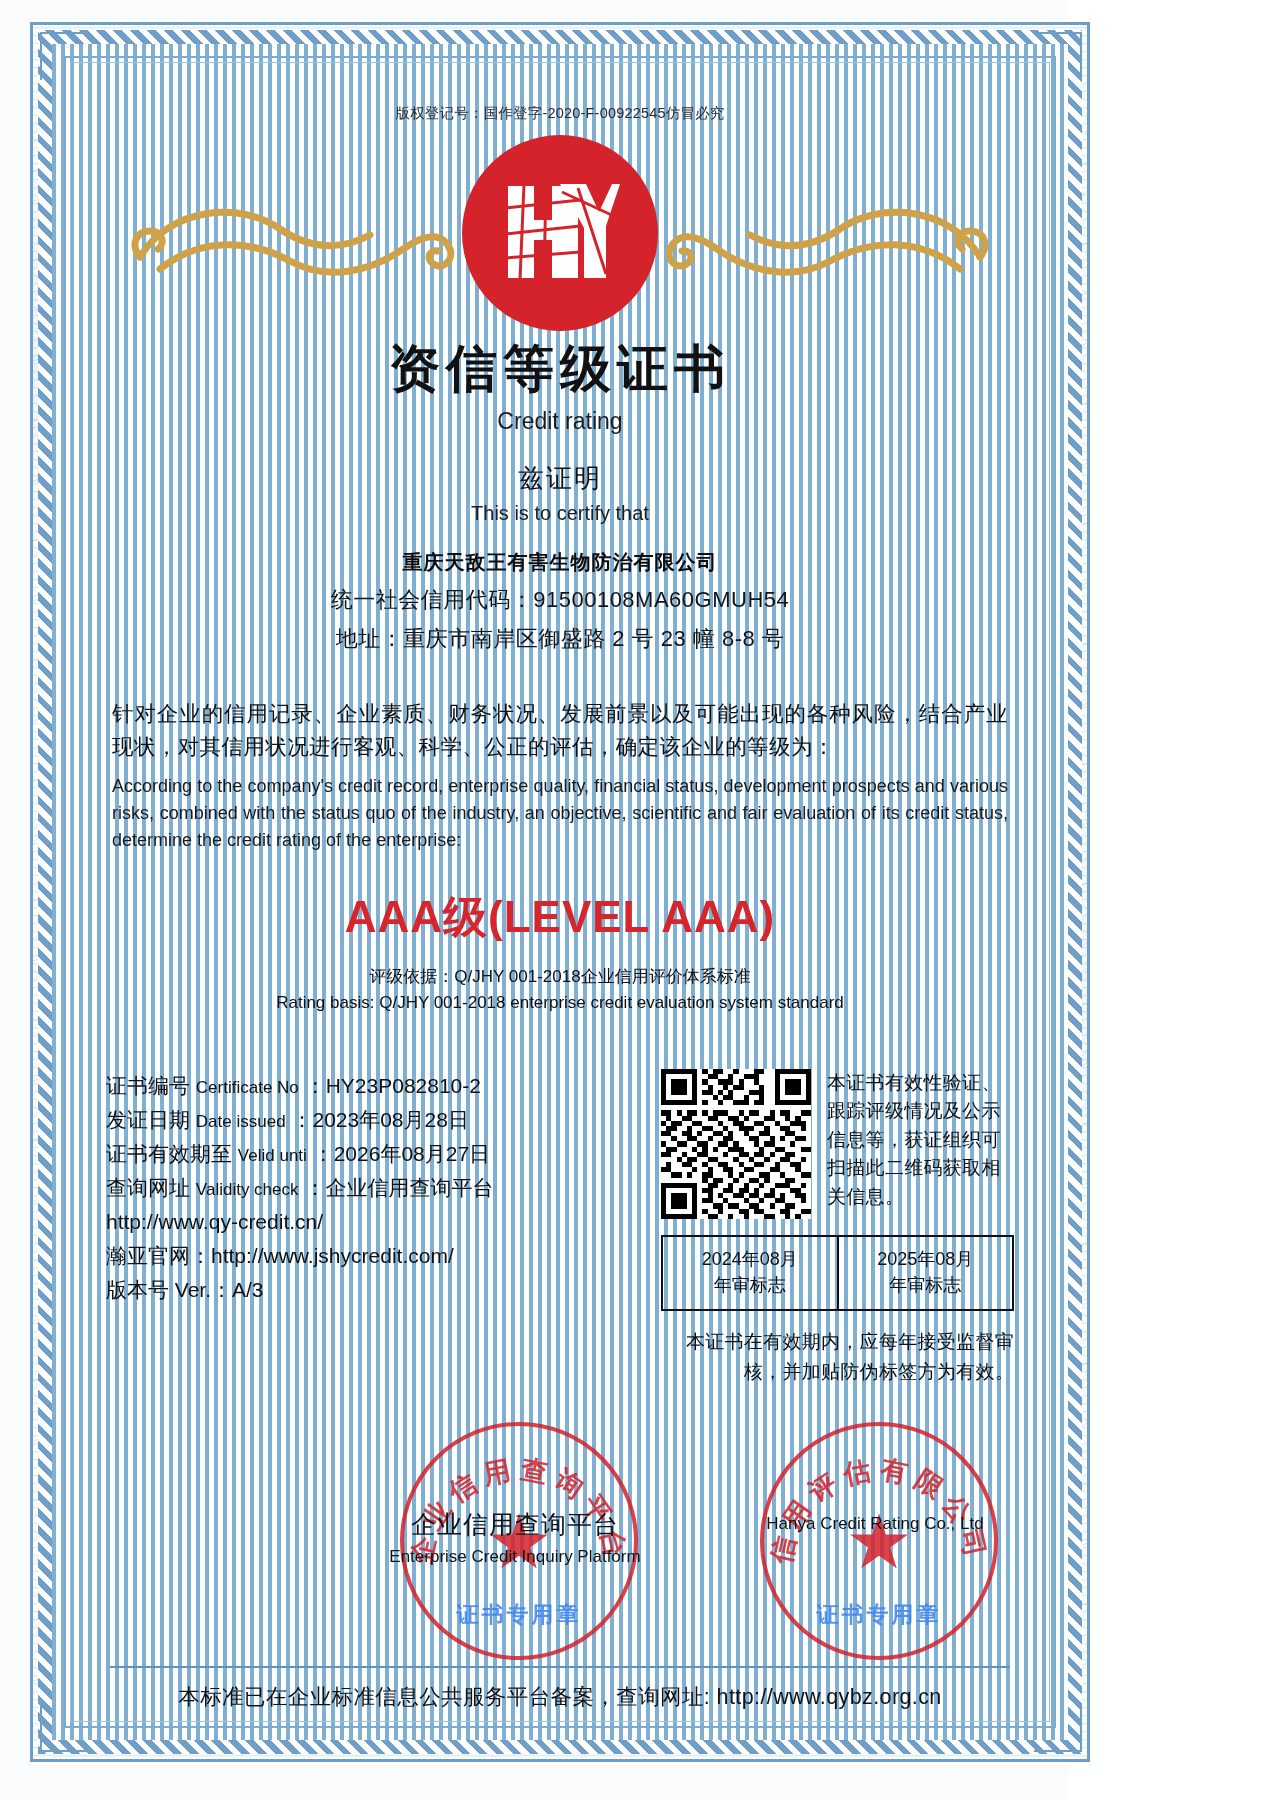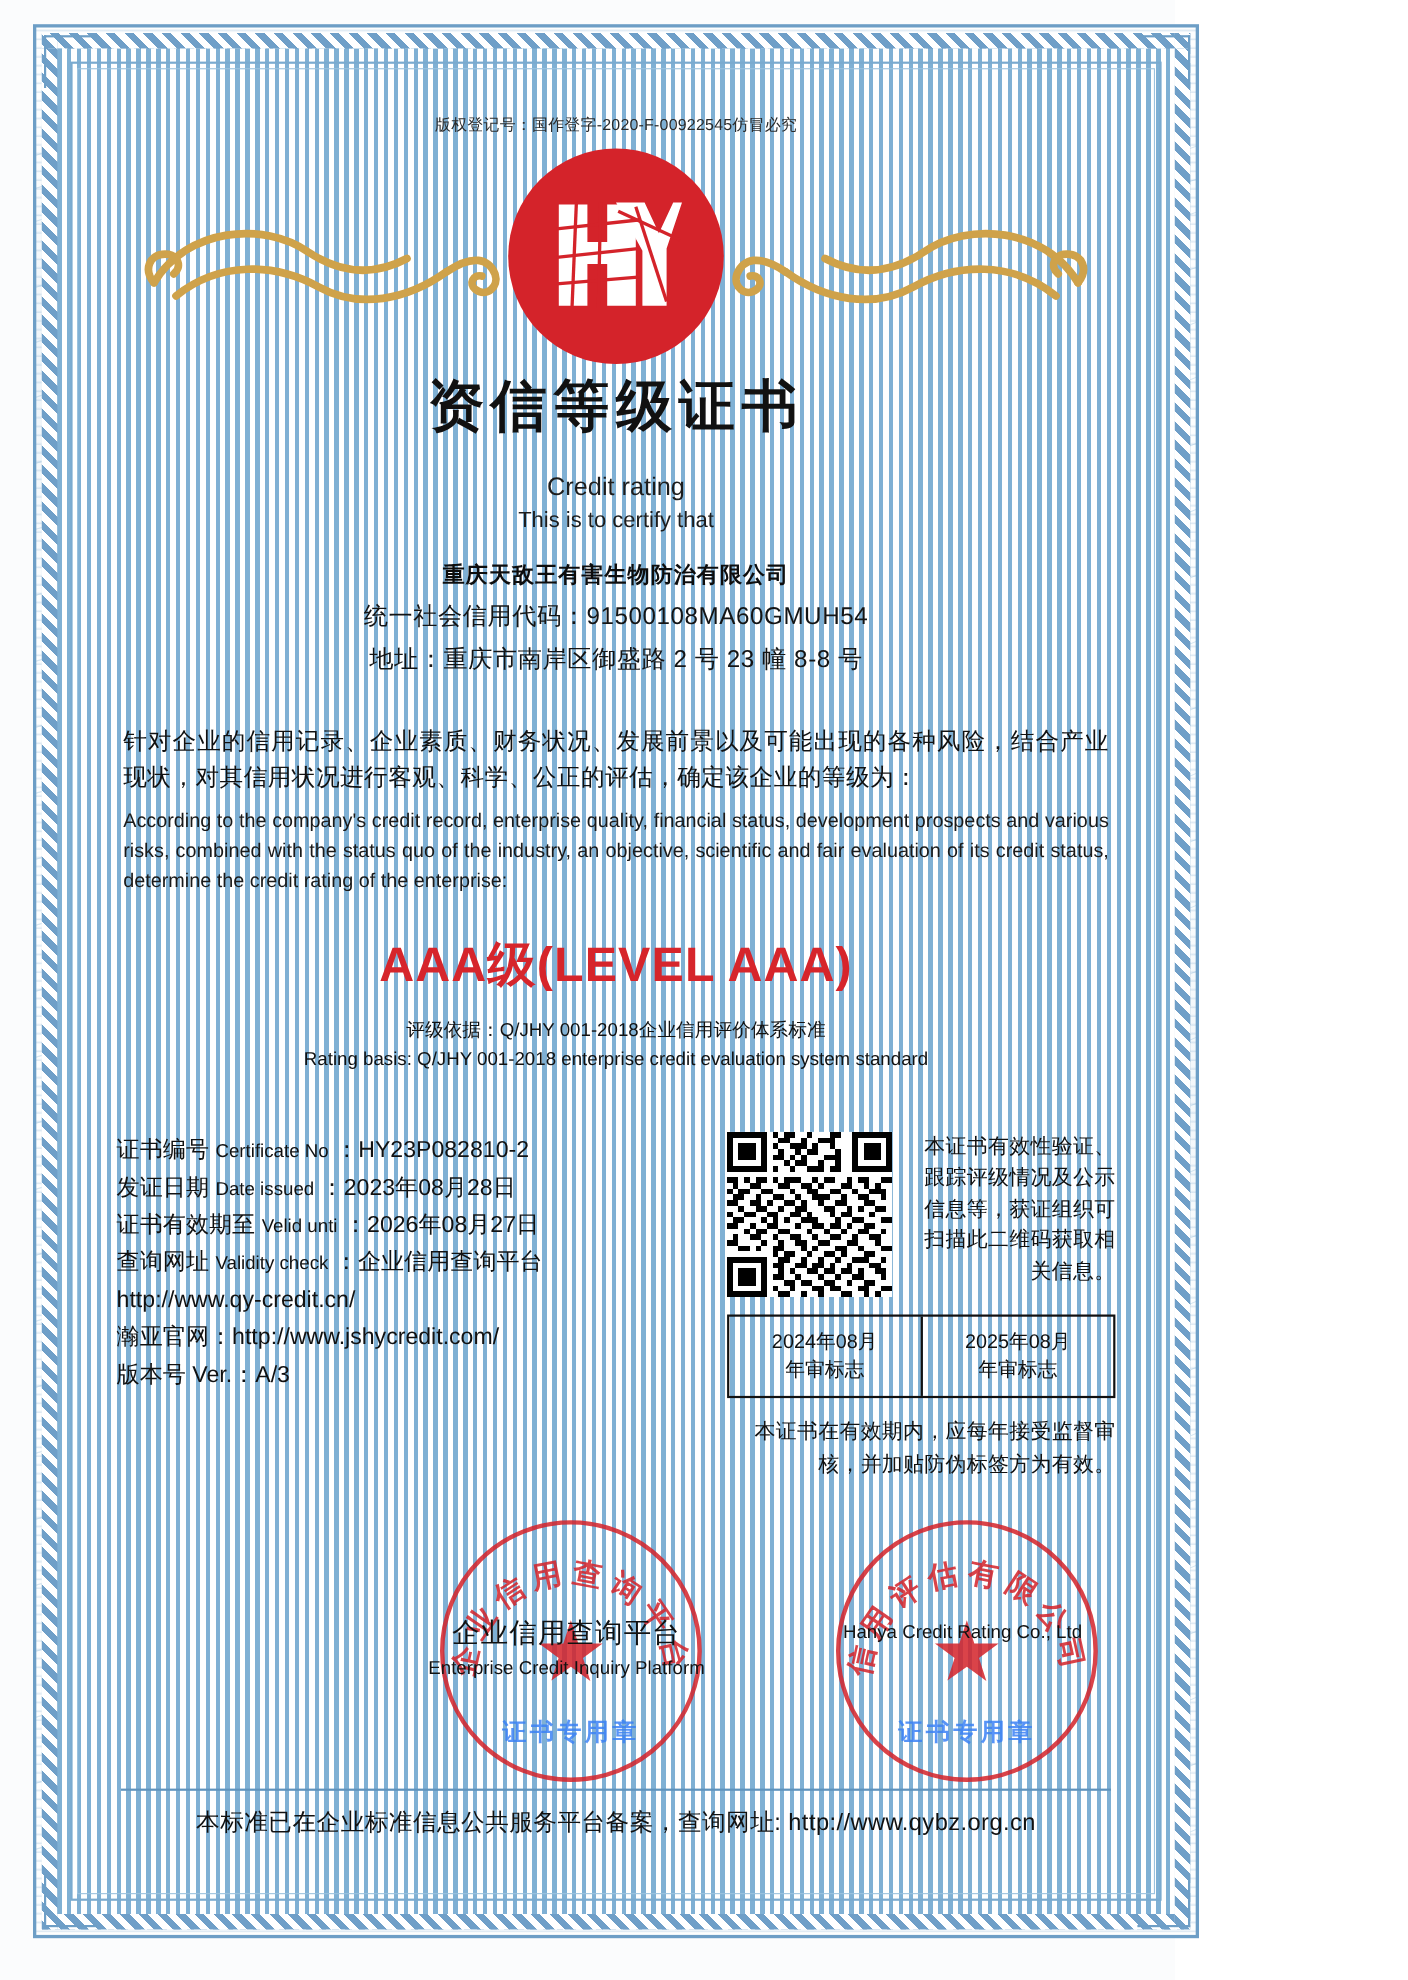--- a/index.html
+++ b/index.html
@@ -110,21 +110,21 @@
     letter-spacing:6px;
     color:#111;
     font-weight:700;
     margin-top:6px;
     font-family:"DejaVu Sans","Liberation Sans",sans-serif;
   }
   .title-en{
     text-align:center;
     font-size:23px;
     color:#1d1d1d;
-    margin-top:25px;
+    margin-top:4px;
   }
   .certify-cn{
     text-align:center;font-size:26px;color:#111;margin-top:26px;letter-spacing:2px;
   }
   .certify-en{
     text-align:center;font-size:20px;color:#1d1d1d;margin-top:6px;
   }
   .company{
     text-align:center;font-size:20px;font-weight:700;color:#0d0d0d;margin-top:24px;letter-spacing:1px;
   }
@@ -163,21 +163,21 @@
     width:545px;
     font-size:21px;
     color:#111;
     line-height:1.62;
   }
   .details-left .lbl-en{font-size:17px;}
   .details-right{
     flex:1;
     padding-left:10px;
   }
-  .qr-row{display:flex;gap:16px;text-align:right;}
+  .qr-row{display:flex;gap:16px;}
   .qr{
     width:150px;height:150px;
     background:#fff;
     flex:none;
   }
   .qr-note{
     font-size:19px;line-height:1.5;color:#111;letter-spacing:.3px;
   }
   .stamps-row{
     display:flex;margin-top:16px;border:2px solid #111;
@@ -322,20 +322,21 @@
             <path d="M62,14 L118,40"></path>
               <path d="M78,10 L106,96"></path>
           </g>
         </svg>
       </div>
     </div>
 
     <div class="title-cn">资信等级证书</div>
     <div class="title-en">Credit rating</div>
 
+    <div class="certify-cn">兹证明</div>
     <div class="certify-en">This is to certify that</div>
 
     <div class="company">重庆天敌王有害生物防治有限公司</div>
     <div class="uscc">统一社会信用代码：91500108MA60GMUH54</div>
     <div class="addr">地址：重庆市南岸区御盛路 2 号 23 幢 8-8 号</div>
 
     <div class="para">
       <div class="para-cn">针对企业的信用记录、企业素质、财务状况、发展前景以及可能出现的各种风险，结合产业现状，对其信用状况进行客观、科学、公正的评估，确定该企业的等级为：</div>
       <div class="para-en">According to the company's credit record, enterprise quality, financial status, development prospects and various risks, combined with the status quo of the industry, an objective, scientific and fair evaluation of its credit status, determine the credit rating of the enterprise:</div>
     </div>

